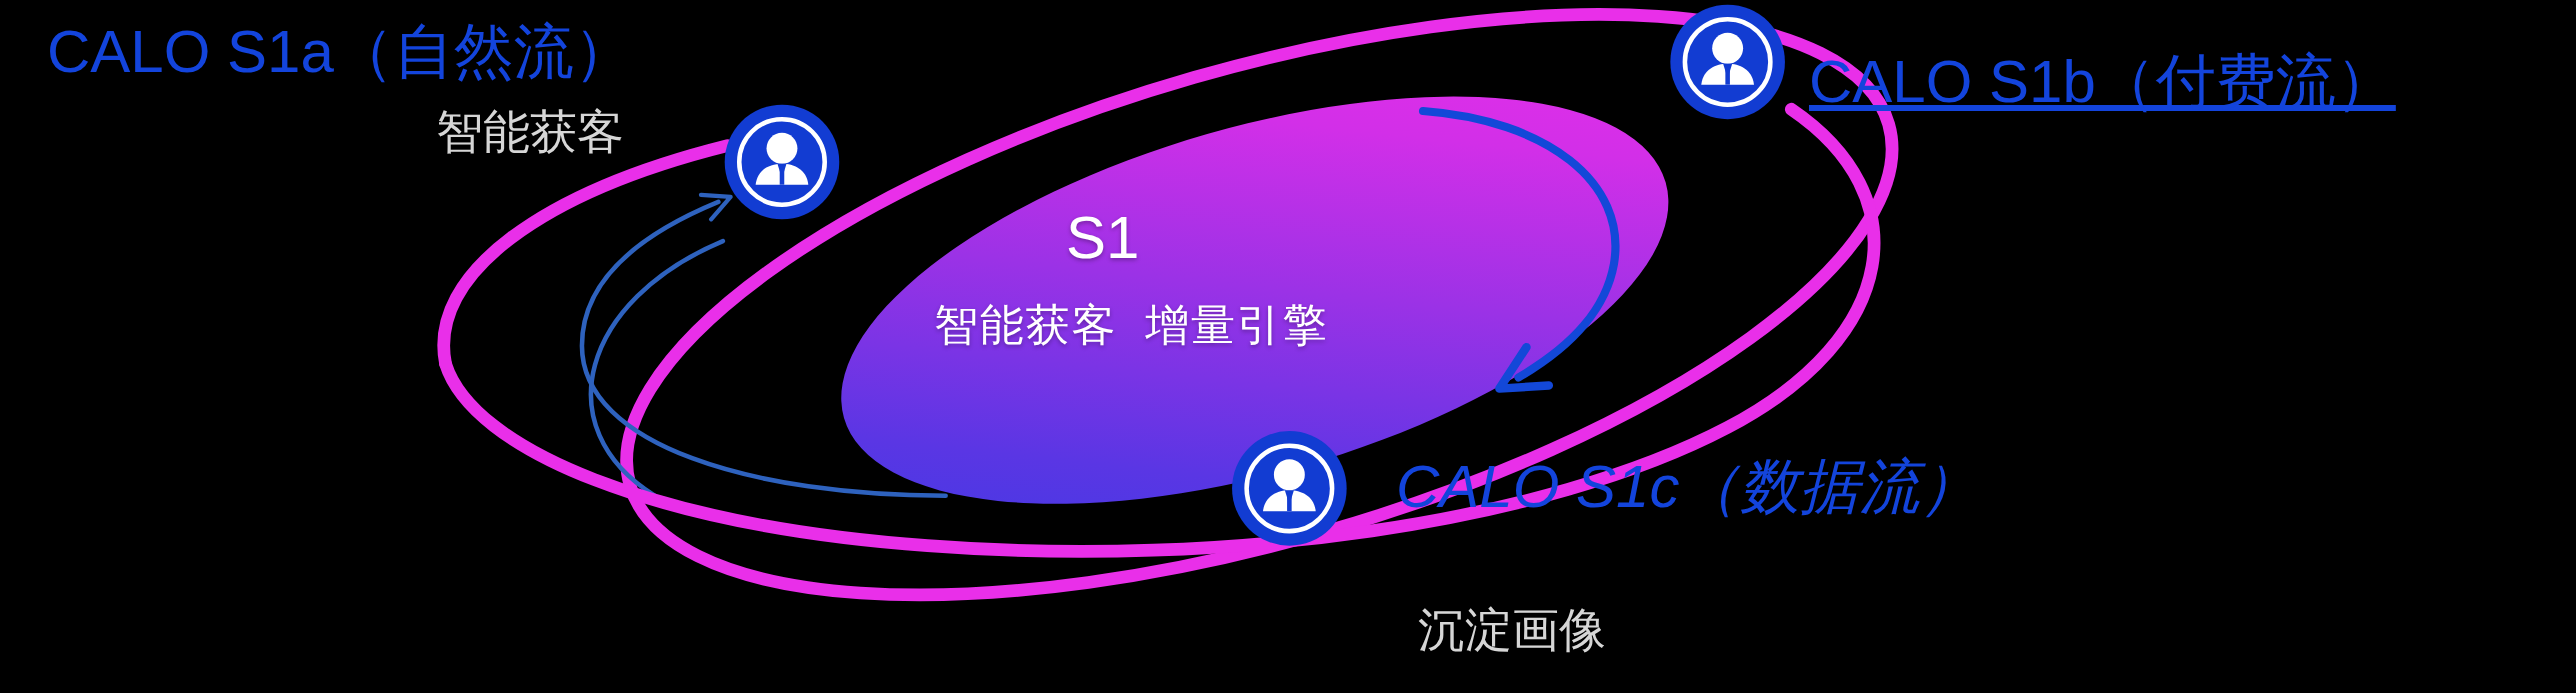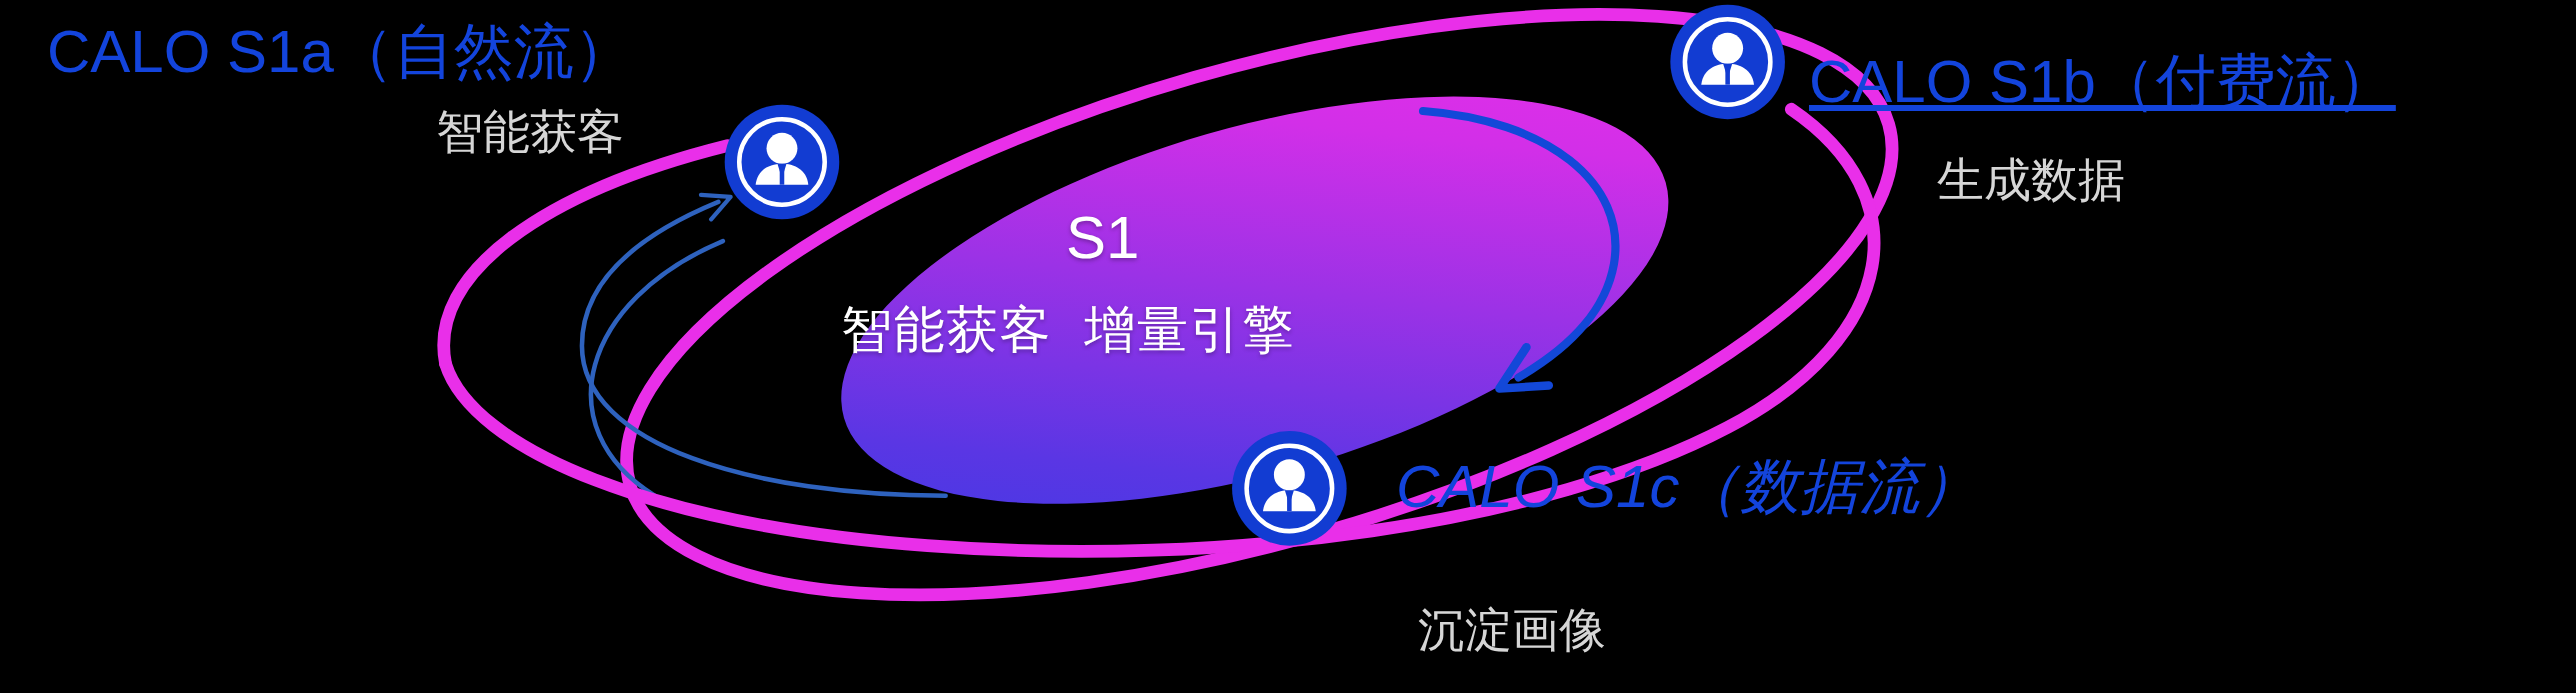--- a/index.html
+++ b/index.html
@@ -59,24 +59,24 @@
     font-size: 60px;
     font-weight: 400;
     text-shadow: 0 1.8px 4.5px rgba(0,0,0,0.30);
     left: 1066px;
     top: 203px;
     white-space: pre;
   }
   .core-sub {
     position: absolute;
     color: #FFFFFF;
-    font-size: 51px;
+    font-size: 44px;
     font-weight: 400;
     text-shadow: 0 1.8px 4.5px rgba(0,0,0,0.30);
-    left: 841px;
+    left: 934px;
     top: 296px;
     white-space: pre;
     letter-spacing: 1.8px;
   }
 </style>
 </head>
 <body>
 
 <div id="stage">
 
@@ -180,19 +180,18 @@
     </g>
   </svg>
 
   <div class="core-title">S1</div>
   <div class="core-sub">智能获客  增量引擎</div>
 
   <div class="label stream-title" id="title-s1a">CALO S1a（自然流）</div>
   <div class="label stream-sub" id="sub-s1a">智能获客</div>
 
   <div class="label stream-title" id="title-s1b">CALO S1b（付费流）</div>
-  <div class="label stream-sub" id="sub-s1b">生成数据</div>
 
   <div class="label stream-title" id="title-s1c">CALO S1c（数据流）</div>
   <div class="label stream-sub" id="sub-s1c">沉淀画像</div>
 
 </div>
 
 
 </body></html>

